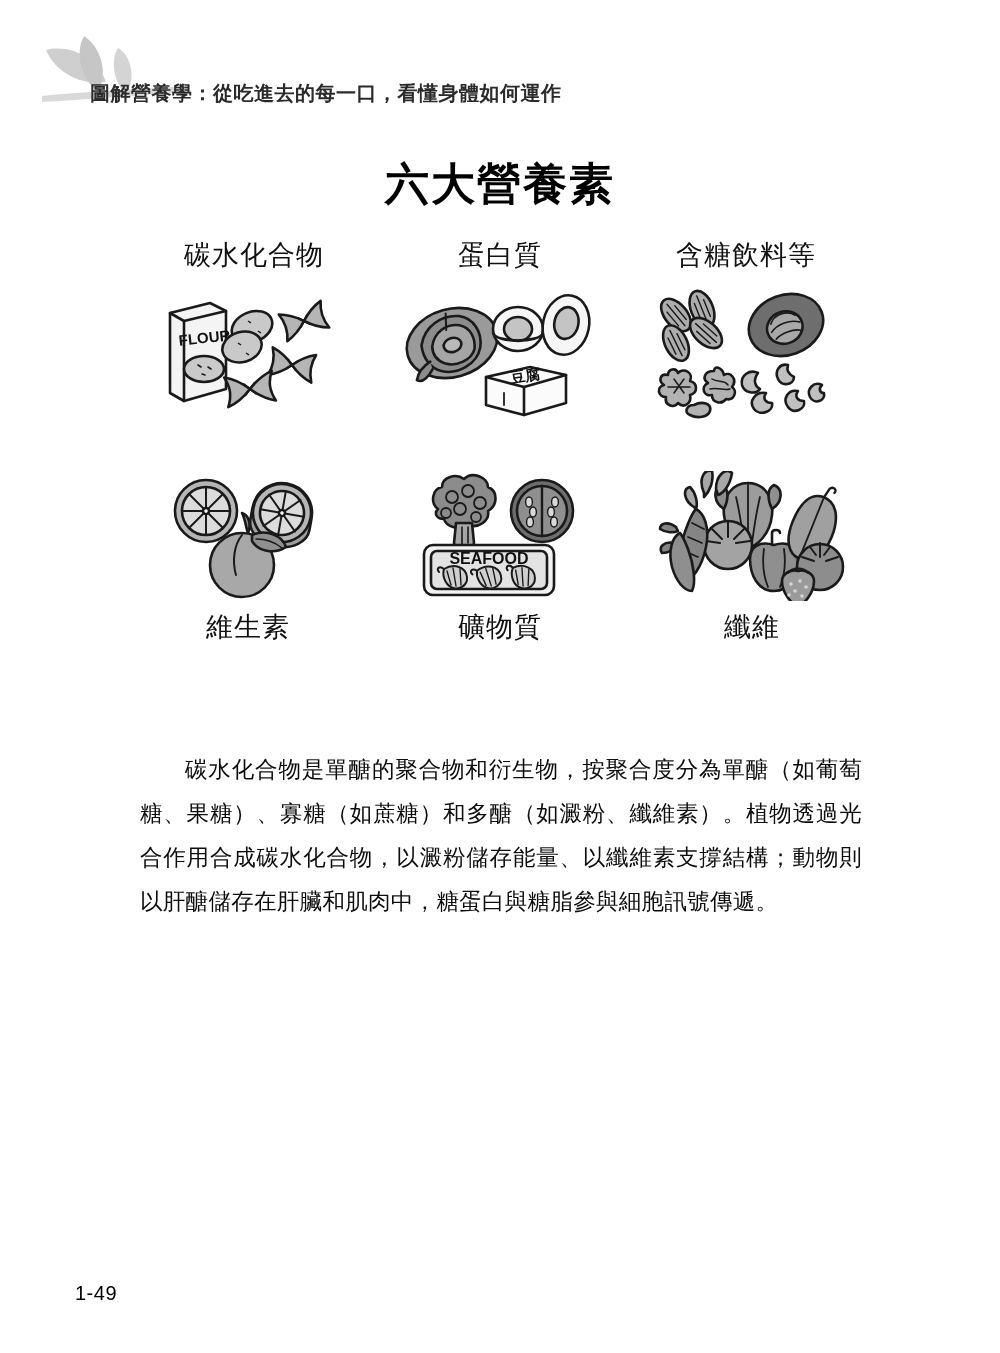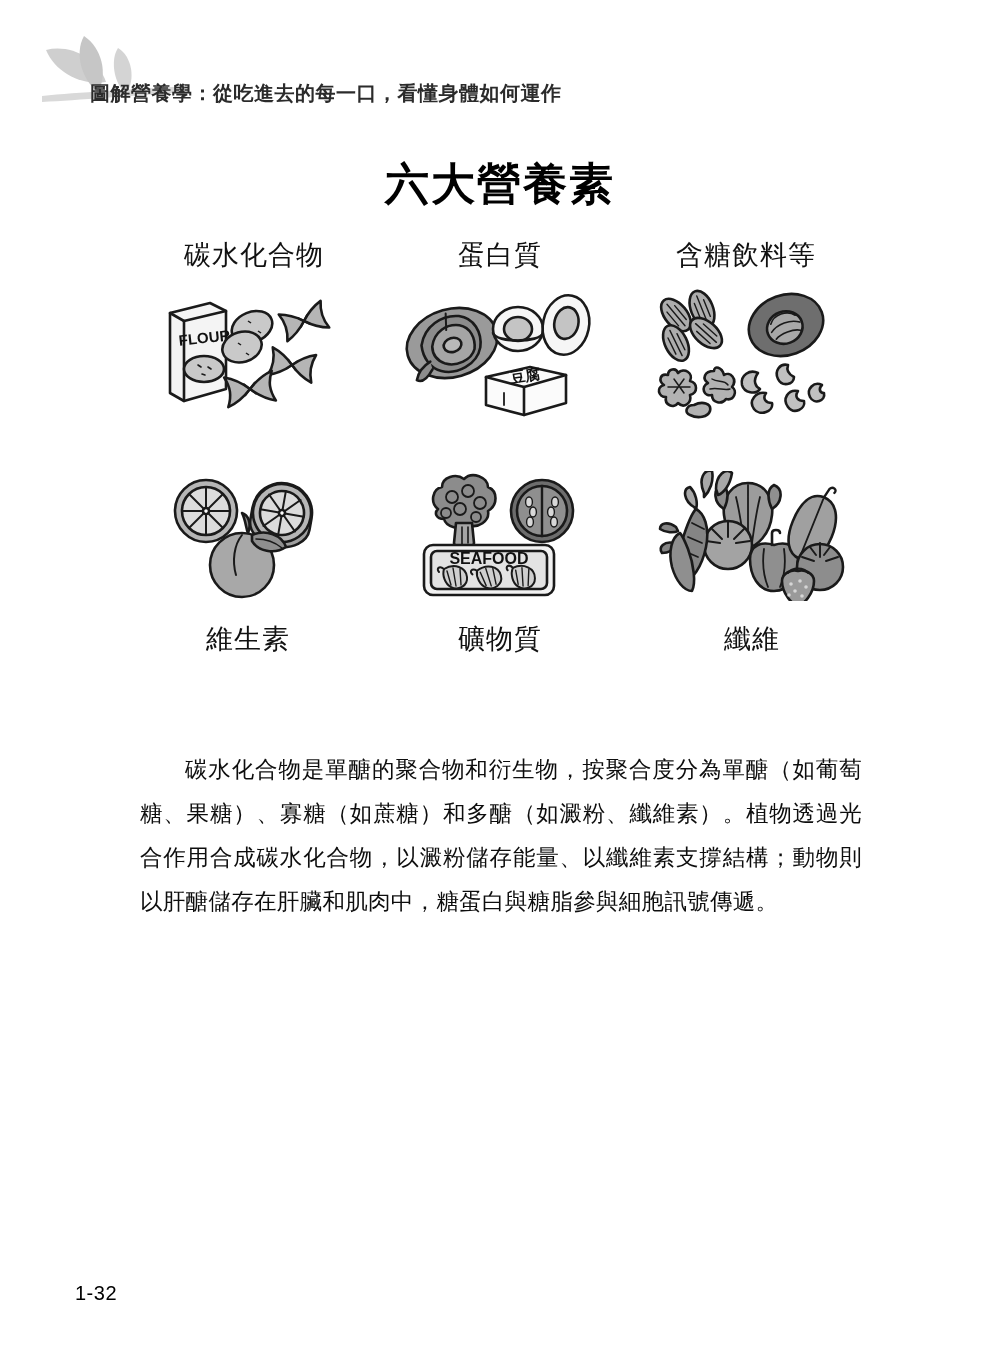--- a/index.html
+++ b/index.html
@@ -92,21 +92,21 @@
   .nutrient-label {
     font-family: "Liberation Sans", "DejaVu Sans", sans-serif;
     font-size: 27px;
     font-weight: 400;
     letter-spacing: 1px;
     color: #111;
     white-space: nowrap;
     text-align: center;
   }
   .label-above .nutrient-label { margin-bottom: 8px; }
-  .label-below .nutrient-label { margin-top: 20px; }
+  .label-below .nutrient-label { margin-top: 8px; }
   .nutrient-art {
     width: 200px;
     height: 138px;
     display: block;
   }
   .nutrient-cell.tall .nutrient-art { height: 130px; }
 
   
   .body-copy {
     position: absolute;
@@ -450,13 +450,13 @@
         </g>
       </svg>
     </div>
   </div>
 </div>
 
 <div class="body-copy">
   <p>碳水化合物是單醣的聚合物和衍生物，按聚合度分為單醣（如葡萄糖、果糖）、寡糖（如蔗糖）和多醣（如澱粉、纖維素）。植物透過光合作用合成碳水化合物，以澱粉儲存能量、以纖維素支撐結構；動物則以肝醣儲存在肝臟和肌肉中，糖蛋白與糖脂參與細胞訊號傳遞。</p>
 </div>
 
-<div class="folio">1-32</div>
+<div class="folio">1-49</div>
 
 </body></html>

